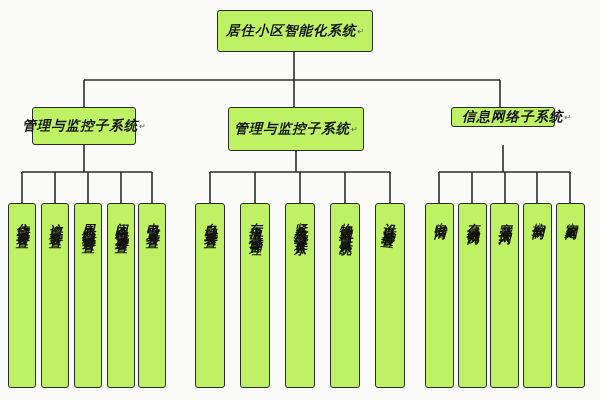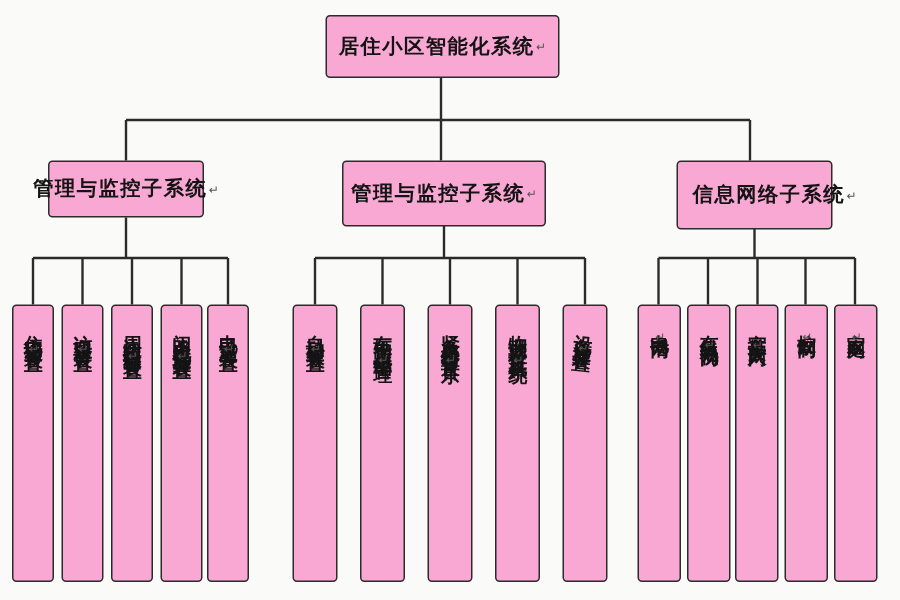--- a/index.html
+++ b/index.html
@@ -20,38 +20,39 @@
     left: 0; top: 0;
     width: 600px; height: 400px;
   }
   svg.lines line {
     stroke: #2b2b2b;
     stroke-width: 1.6;
   }
   .node {
     position: absolute;
     box-sizing: border-box;
-    background: #f9a8d4;
+    background: #bef264;
     border: 1.6px solid #2b2b2b;
     border-radius: 3px;
     display: flex;
     align-items: center;
     justify-content: center;
     color: #141414;
+    font-style: italic;
   }
   .h-node {
     font-size: 13.5px;
     font-weight: bold;
     letter-spacing: 1px;
     white-space: nowrap;
   }
   .root-node  { left: 217px; top: 10px;  width: 156px; height: 42px; }
   .branch-a   { left: 32px;  top: 107px; width: 104px; height: 38px; }
   .branch-b   { left: 228px; top: 107px; width: 136px; height: 44px; }
-  .branch-c   { left: 451px; top: 107px; width: 104px; height: 46px; padding-left: 27px; }
+  .branch-c   { left: 451px; top: 107px; width: 104px; height: 20px; padding-left: 27px; }
   .leaf {
     top: 203px;
     height: 185px;
     align-items: flex-start;
     justify-content: center;
     padding-top: 9px;
   }
   .leaf .v-label {
     writing-mode: vertical-rl;
     text-orientation: upright;

